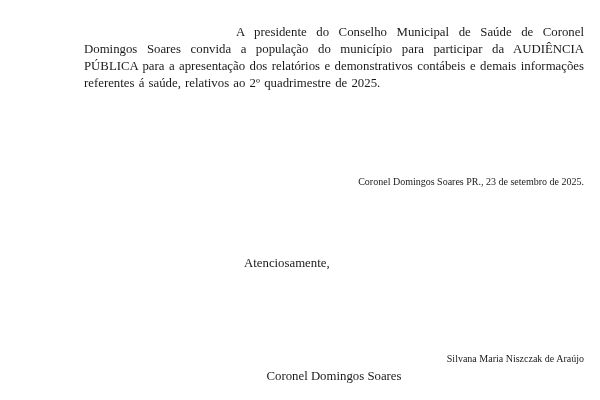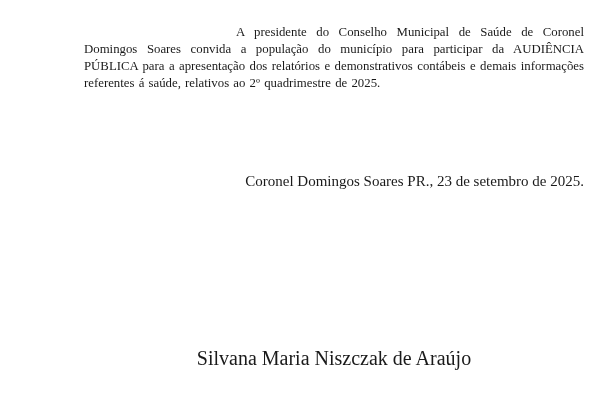--- a/index.html
+++ b/index.html
@@ -30,56 +30,59 @@
     word-spacing: 1px;
   }
   .par-1 { top: 24px; }
   .par-2 { top: 106px; }
   .date-line {
     position: absolute;
     top: 173px;
     left: 50px;
     width: 500px;
     margin: 0;
-    font-size: 15px;
+    font-size: 10px;
     line-height: 17px;
     text-align: right;
   }
   .closing {
     position: absolute;
     top: 255px;
     left: 210px;
     margin: 0;
     font-size: 12.8px;
     line-height: 17px;
   }
   .signature-block {
     position: absolute;
     top: 349px;
     left: 50px;
     width: 500px;
     text-align: center;
   }
   .sig-name {
-    font-size: 20px;
+    font-size: 10px;
     line-height: 19px;
+    text-align: right;
   }
   .sig-role, .sig-org {
     font-size: 12.8px;
     line-height: 16.5px;
   }
 </style>
 </head>
 <body>
 
 <div class="page">
 
   <p class="body-par par-1">A presidente do Conselho Municipal de Saúde de Coronel Domingos Soares convida a população do município para participar da AUDIÊNCIA PÚBLICA para a apresentação dos relatórios e demonstrativos contábeis e demais informações referentes á saúde, relativos ao 2º quadrimestre de 2025.</p>
 
 
   <p class="date-line">Coronel Domingos Soares PR., 23 de setembro de 2025.</p>
 
+  <p class="closing">Atenciosamente,</p>
 
   <div class="signature-block">
     <div class="sig-name">Silvana Maria Niszczak de Araújo</div>
+    <div class="sig-org">Coronel Domingos Soares</div>
   </div>
 
 </div>
 
 </body></html>

